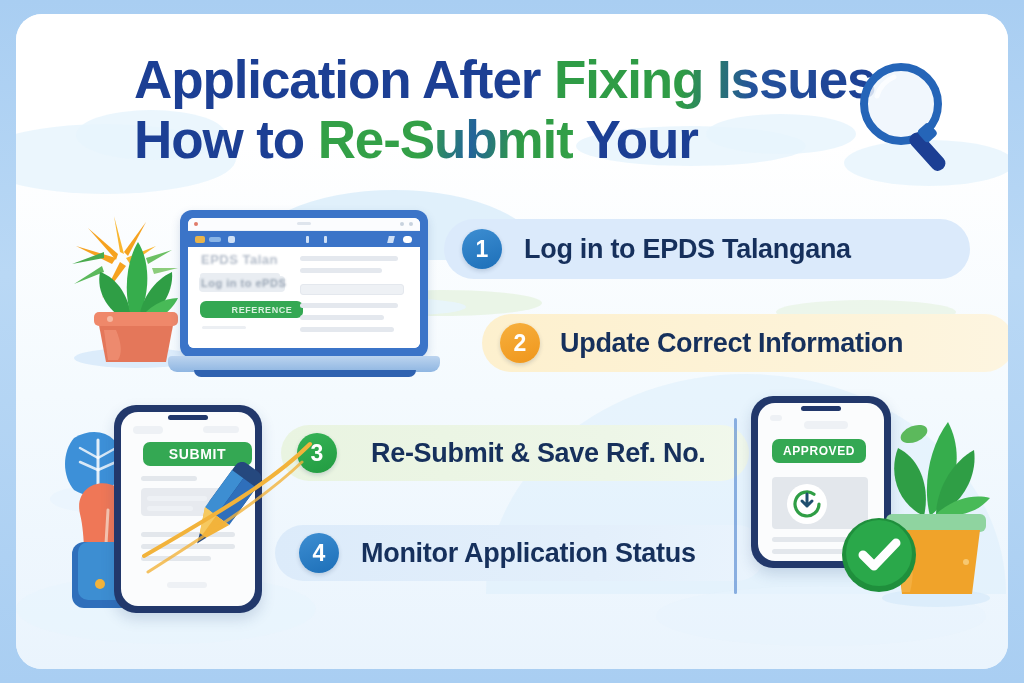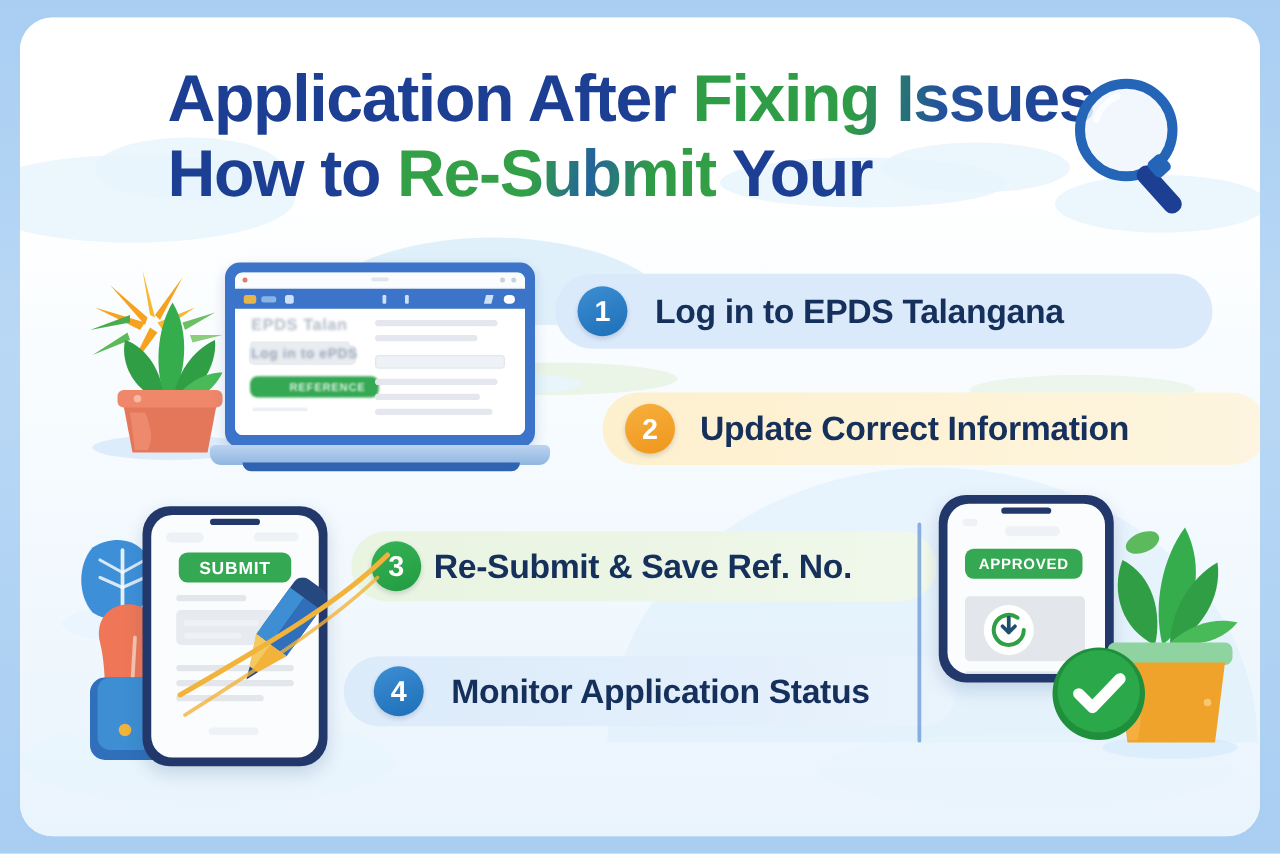--- a/index.html
+++ b/index.html
@@ -95,21 +95,21 @@
     letter-spacing: -.3px;
     white-space: nowrap;
   }
   #pill1 { left: 428px; top: 205px; width: 508px; height: 60px; padding: 0 0 0 18px; background: #dbeafb; }
   #pill1 .txt { margin-left: 22px; }
   #pill2 { left: 466px; top: 300px; width: 514px; height: 58px; padding: 0 0 0 18px;
            background: linear-gradient(90deg,#fdf0ce 0%, #fdf3d8 60%, #fdf5e0 100%); }
   #pill2 .txt { margin-left: 20px; }
   #pill3 { left: 265px; top: 411px; width: 452px; height: 56px; padding: 0 0 0 16px;
            background: linear-gradient(90deg,#e9f4e1 0%,#edf6e7 70%,#f1f8ec 100%); }
-  #pill3 .txt { margin-left: 10px; }
+  #pill3 .txt { margin-left: 34px; }
   #pill4 { left: 259px; top: 511px; width: 466px; height: 56px; padding: 0 0 0 24px;
            background: linear-gradient(90deg,#dcebfa 0%,#e3effb 65%,#eaf4fd 100%); }
   #pill4 .txt { margin-left: 22px; }
 
   .n-blue   { background: linear-gradient(160deg,#3d8ed2,#1d6fb8); }
   .n-orange { background: linear-gradient(160deg,#f7b03e,#ef961c); }
   .n-green  { background: linear-gradient(160deg,#36b356,#229b41); }
 
   
   .laptop { position: absolute; left: 152px; top: 196px; width: 272px; height: 172px; }
@@ -133,21 +133,21 @@
               background: #2f62b0; border-radius: 0 0 7px 7px; }
   .blur-line { position: absolute; background: #e4e8ee; border-radius: 3px; }
   .blur-head { position:absolute; color:#b3bcc9; font-weight:700; filter: blur(1.1px); letter-spacing:.5px; }
   .blur-chip { position:absolute; background:#e9edf2; border-radius:4px; }
   .green-btn { position: absolute; background:#34a853; border-radius:6px; color:#d9f0df;
                font-weight:700; font-size:9px; display:flex; align-items:center; justify-content:center;
                filter: blur(.7px); letter-spacing:.6px;padding-left:21px; }
 
   
   .phone-l { position: absolute; left: 98px; top: 391px; width: 148px; height: 208px; }
-  .phone-r { position: absolute; left: 735px; top: 382px; width: 140px; height: 150px; }
+  .phone-r { position: absolute; left: 735px; top: 382px; width: 140px; height: 172px; }
   .ph-frame {
     position: absolute; inset: 0;
     background: #22386b; border-radius: 22px;
     box-shadow: 0 6px 14px rgba(40,70,120,.18);
   }
   .ph-screen {
     position: absolute; left: 7px; top: 7px; right: 7px; bottom: 7px;
     background: #fbfcfd; border-radius: 17px; overflow: hidden;
   }
   .ph-notch {
@@ -313,21 +313,21 @@
         <circle cx="36" cy="166" r="5" fill="#f2b33b"></circle>
       </svg>
     </div>
 
     <div class="phone-l">
       <div class="ph-frame"></div>
       <div class="ph-screen">
         <div class="ph-notch"></div>
         <div class="sk light" style="left:12px;top:14px;width:30px;height:8px;"></div>
         <div class="sk light" style="left:82px;top:14px;width:36px;height:7px;"></div>
-        <div class="badge-green" style="left:22px;top:30px;width:90px;height:24px;font-size:14px;">SUBMIT</div>
+        <div class="badge-green" style="left:22px;top:30px;width:109px;height:24px;font-size:14px;">SUBMIT</div>
         <div class="sk" style="left:20px;top:64px;width:56px;height:5px;"></div>
         <div class="sk" style="left:20px;top:76px;width:86px;height:28px;background:#e7eaef;"></div>
         <div class="sk light" style="left:26px;top:84px;width:60px;height:5px;"></div>
         <div class="sk light" style="left:26px;top:94px;width:46px;height:5px;"></div>
         <div class="sk" style="left:20px;top:120px;width:94px;height:5px;"></div>
         <div class="sk" style="left:20px;top:132px;width:94px;height:5px;"></div>
         <div class="sk" style="left:20px;top:144px;width:70px;height:5px;"></div>
         <div class="sk light" style="left:46px;top:170px;width:40px;height:6px;"></div>
       </div>
     </div>

